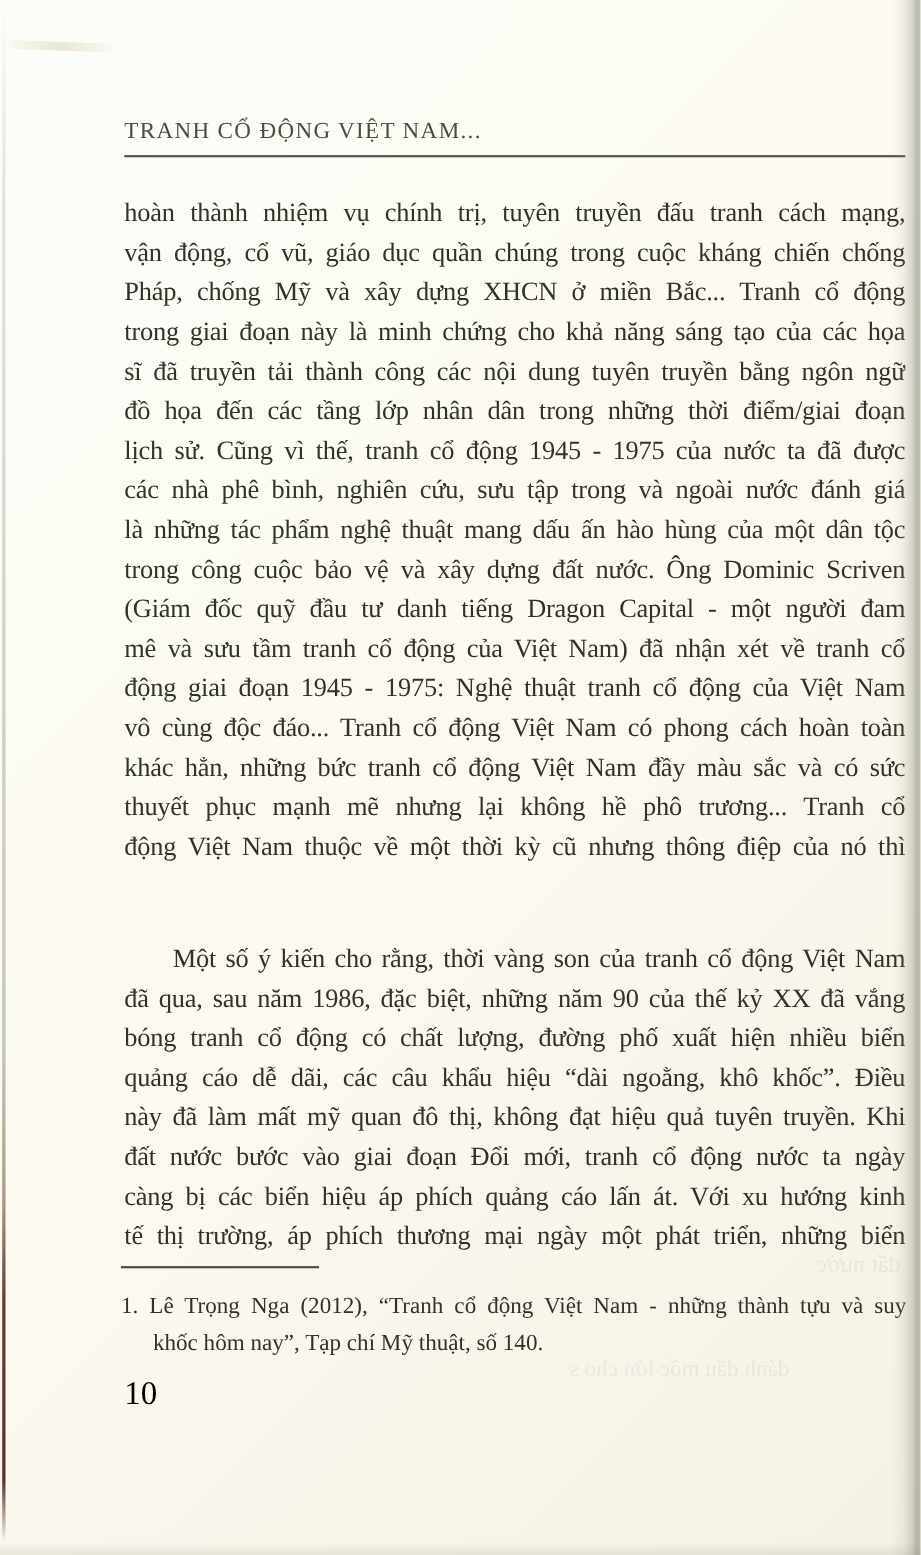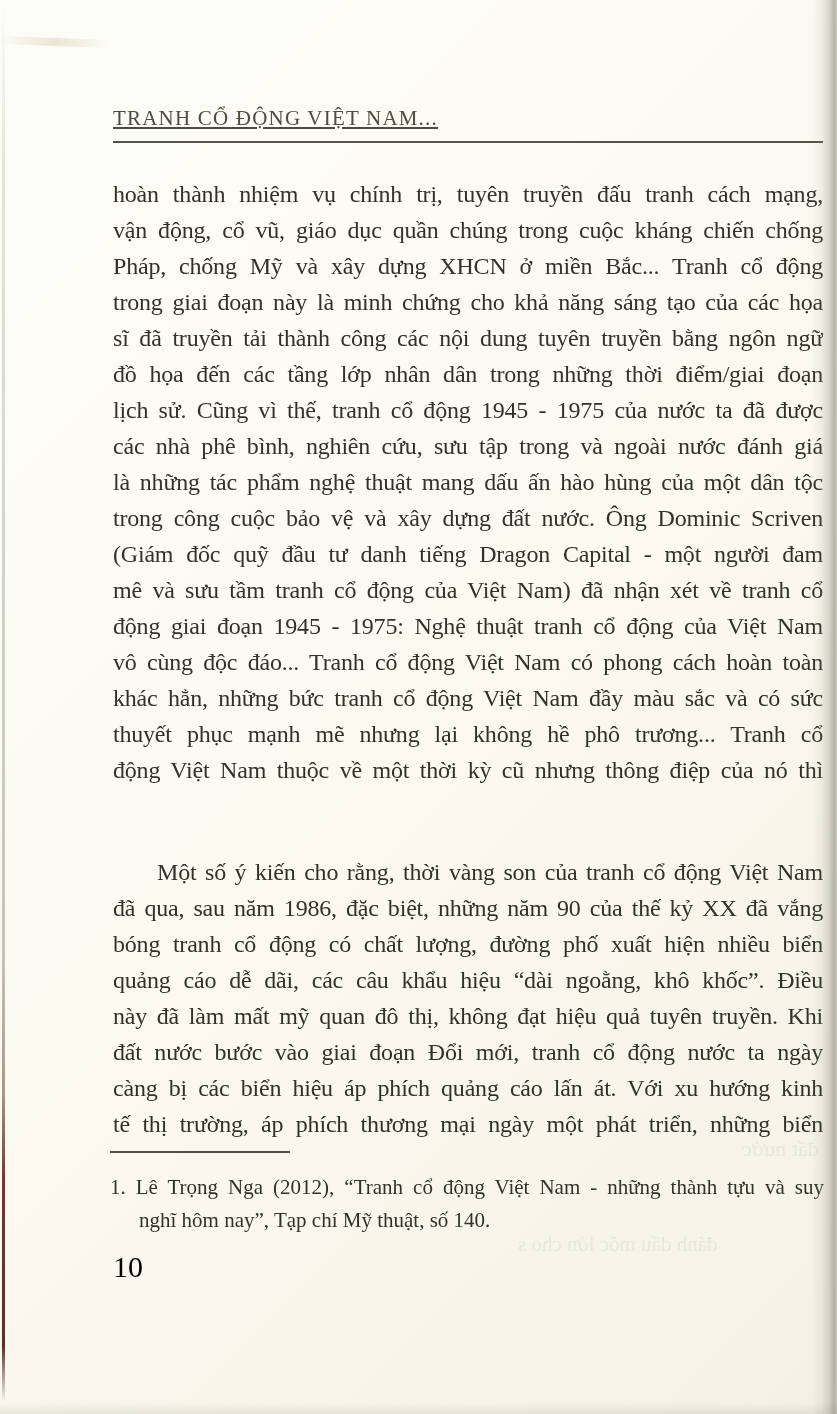--- a/index.html
+++ b/index.html
@@ -39,21 +39,20 @@
   }
   .scratch{
     position:absolute;left:0;top:38px;width:110px;height:8px;
     background:linear-gradient(95deg,rgba(205,195,150,0) 0%,rgba(200,188,140,0.35) 50%,rgba(205,195,150,0) 100%);
     transform:rotate(2deg);pointer-events:none;
   }
   .content{position:absolute;left:113px;width:710px;}
   .running-head{
     top:106px;font-size:21px;letter-spacing:1.2px;color:#4c4c41;
     font-variant:normal;
-    text-decoration:underline;
   }
   .head-rule{
     position:absolute;left:113px;top:141px;width:710px;height:2px;
     background:#55544a;
   }
   .bodytext{font-size:24px;line-height:36px;letter-spacing:-0.2px;}
   .para1{top:176px;}
   .para2{top:854px;}
   .jline{height:36px;overflow:hidden;text-align:justify;text-align-last:justify;}
   .jline::after{content:"";display:inline-block;width:100%;}
@@ -113,21 +112,21 @@
   <div class="jline">này đã làm mất mỹ quan đô thị, không đạt hiệu quả tuyên truyền. Khi</div>
   <div class="jline">đất nước bước vào giai đoạn Đổi mới, tranh cổ động nước ta ngày</div>
   <div class="jline">càng bị các biển hiệu áp phích quảng cáo lấn át. Với xu hướng kinh</div>
   <div class="jline">tế thị trường, áp phích thương mại ngày một phát triển, những biển</div>
 </div>
 
 <div class="fn-rule"></div>
 
 <div class="content footnote" style="position:absolute;">
   <div class="fnline1">1. Lê Trọng Nga (2012), “Tranh cổ động Việt Nam - những thành tựu và suy</div>
-  <div class="fnline2"><span>nghĩ hôm nay”, Tạp chí </span><span class="fn-italic">Mỹ thuật</span><span>, số 140.</span></div>
+  <div class="fnline2"><span>khốc hôm nay”, Tạp chí </span><span class="fn-italic">Mỹ thuật</span><span>, số 140.</span></div>
 </div>
 
 <div class="content page-number" style="position:absolute;">10</div>
 
 <div class="ghost ghost-1">đất nước</div>
 <div class="ghost ghost-2">đánh dấu mốc lớn cho s</div>
 
 <div class="edge-right"></div>
 <div class="edge-left-line"></div>
 <div class="edge-bottom"></div>

